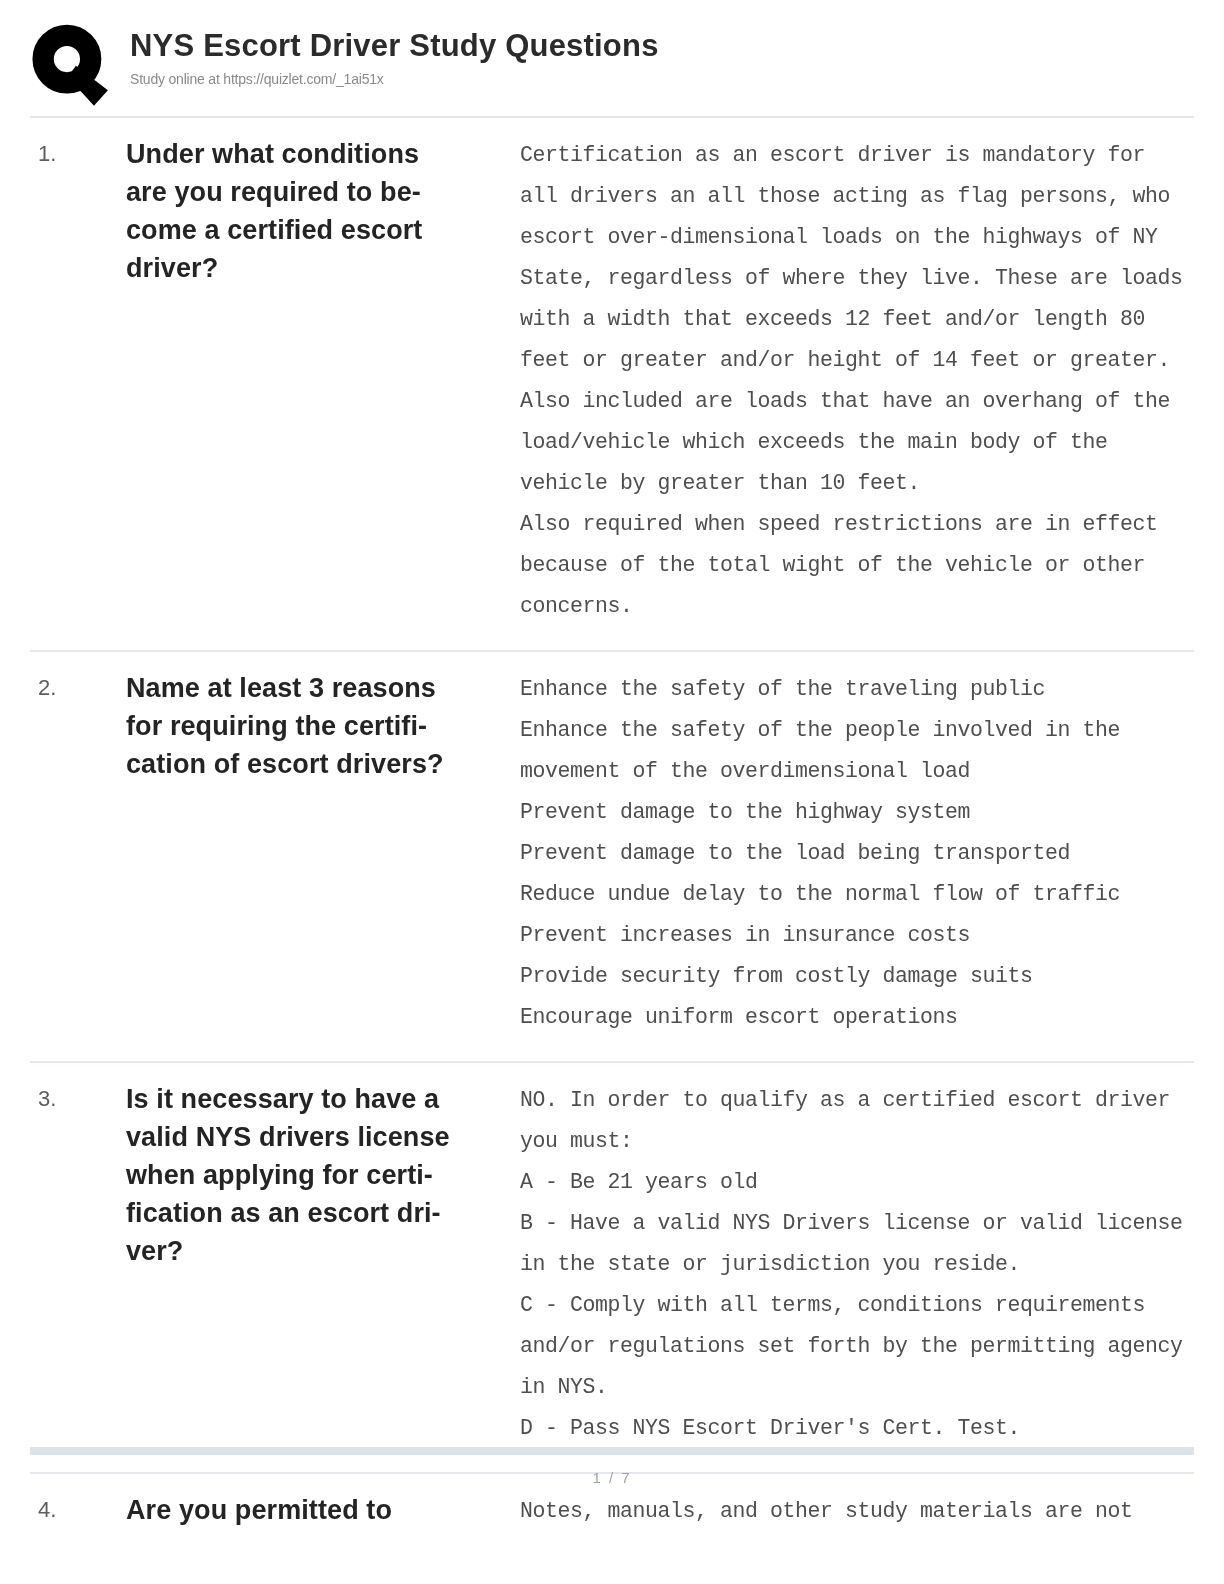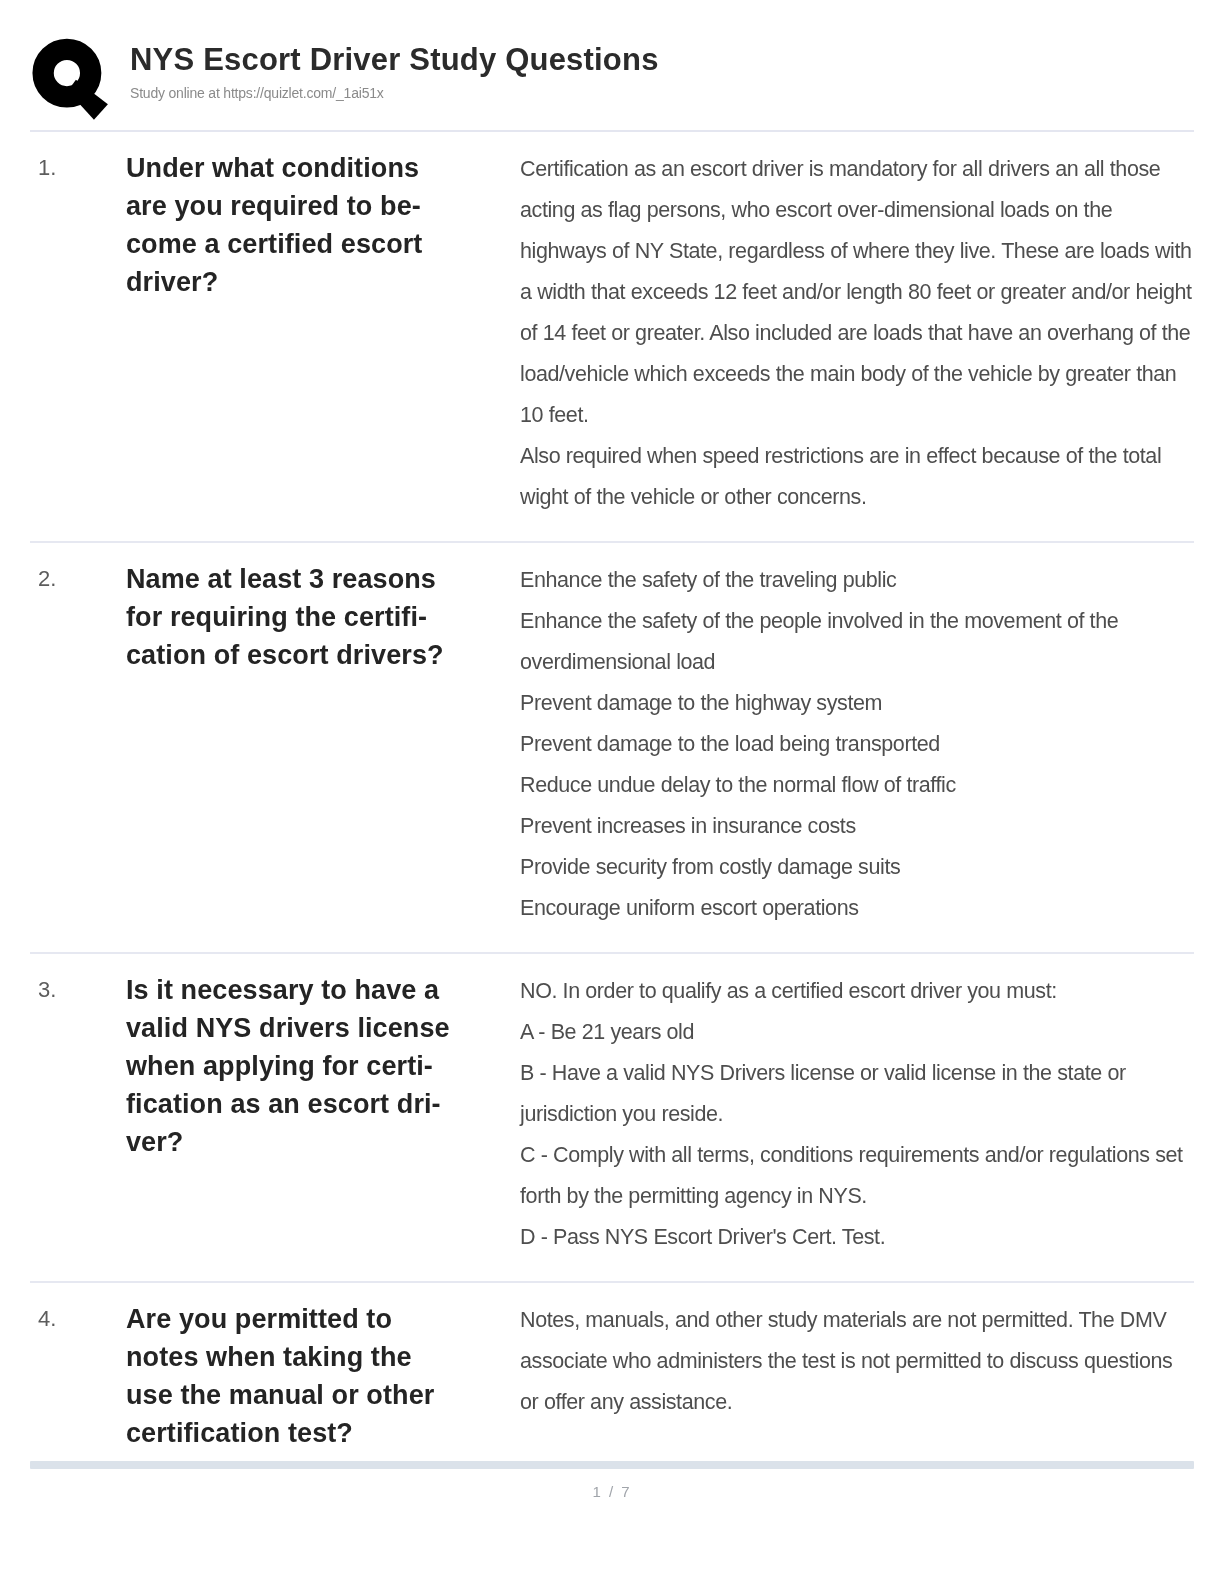--- a/index.html
+++ b/index.html
@@ -5,21 +5,21 @@
   html, body {
     margin: 0;
     padding: 0;
     background: #ffffff;
     font-family: "Liberation Sans", sans-serif;
     color: #222;
   }
   .page {
     width: 1224px;
     height: 1528px;
-    margin: 14px auto;
+    margin: 0 auto;
     background: #fff;
     box-sizing: border-box;
     padding: 22px 30px 6px 30px;
     position: relative;
     overflow: hidden;
   }
   
   .header {
     display: flex;
     align-items: flex-start;
@@ -67,20 +67,21 @@
     color: #242424;
     line-height: 38px;
     letter-spacing: 0.1px;
   }
   .question div { white-space: nowrap; }
   .answer {
     font-size: 21.5px;
     color: #4e4e4e;
     line-height: 41px;
     letter-spacing: -0.4px;
+    font-family: Liberation Mono, monospace;
   }
   .answer p { margin: 0; }
   
   .footer { position: absolute; left: 30px; right: 30px; bottom: 42px; }
   .footer-bar {
     height: 8px;
     background: #dbe2ea;
     border-radius: 1px;
   }
   .page-number {

